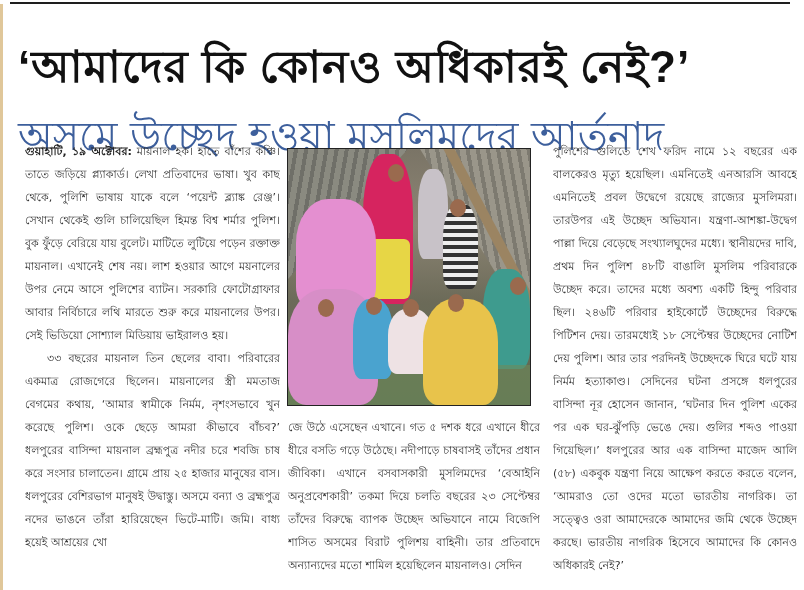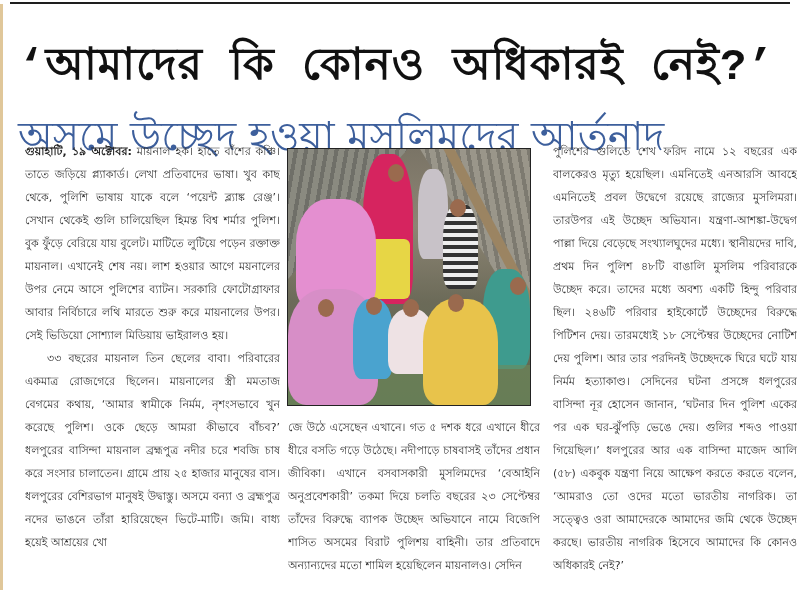--- a/index.html
+++ b/index.html
@@ -13,21 +13,21 @@
   .left-border {
     position: absolute; left: 0; top: 4px; bottom: 0; width: 3px;
     background: #e0c79a;
   }
   .top-rule {
     position: absolute; left: 10px; right: 14px; top: 2px; height: 2px;
     background: #1e1e1e;
   }
   .headline {
     position: absolute; left: 18px; top: 6px; width: 780px;
-    font-family: Liberation Mono, monospace;
+    font-family: Liberation Sans, sans-serif;
     font-size: 44px; line-height: 64px;
     color: #111111; white-space: nowrap;
     letter-spacing: 1px;
   }
   .subheadline {
     position: absolute; left: 18px; top: 76px; width: 780px;
     font-family: "DejaVu Sans", sans-serif;
     font-size: 40px; line-height: 54px;
     color: #3d5f9c; white-space: nowrap;
     font-weight: normal;

